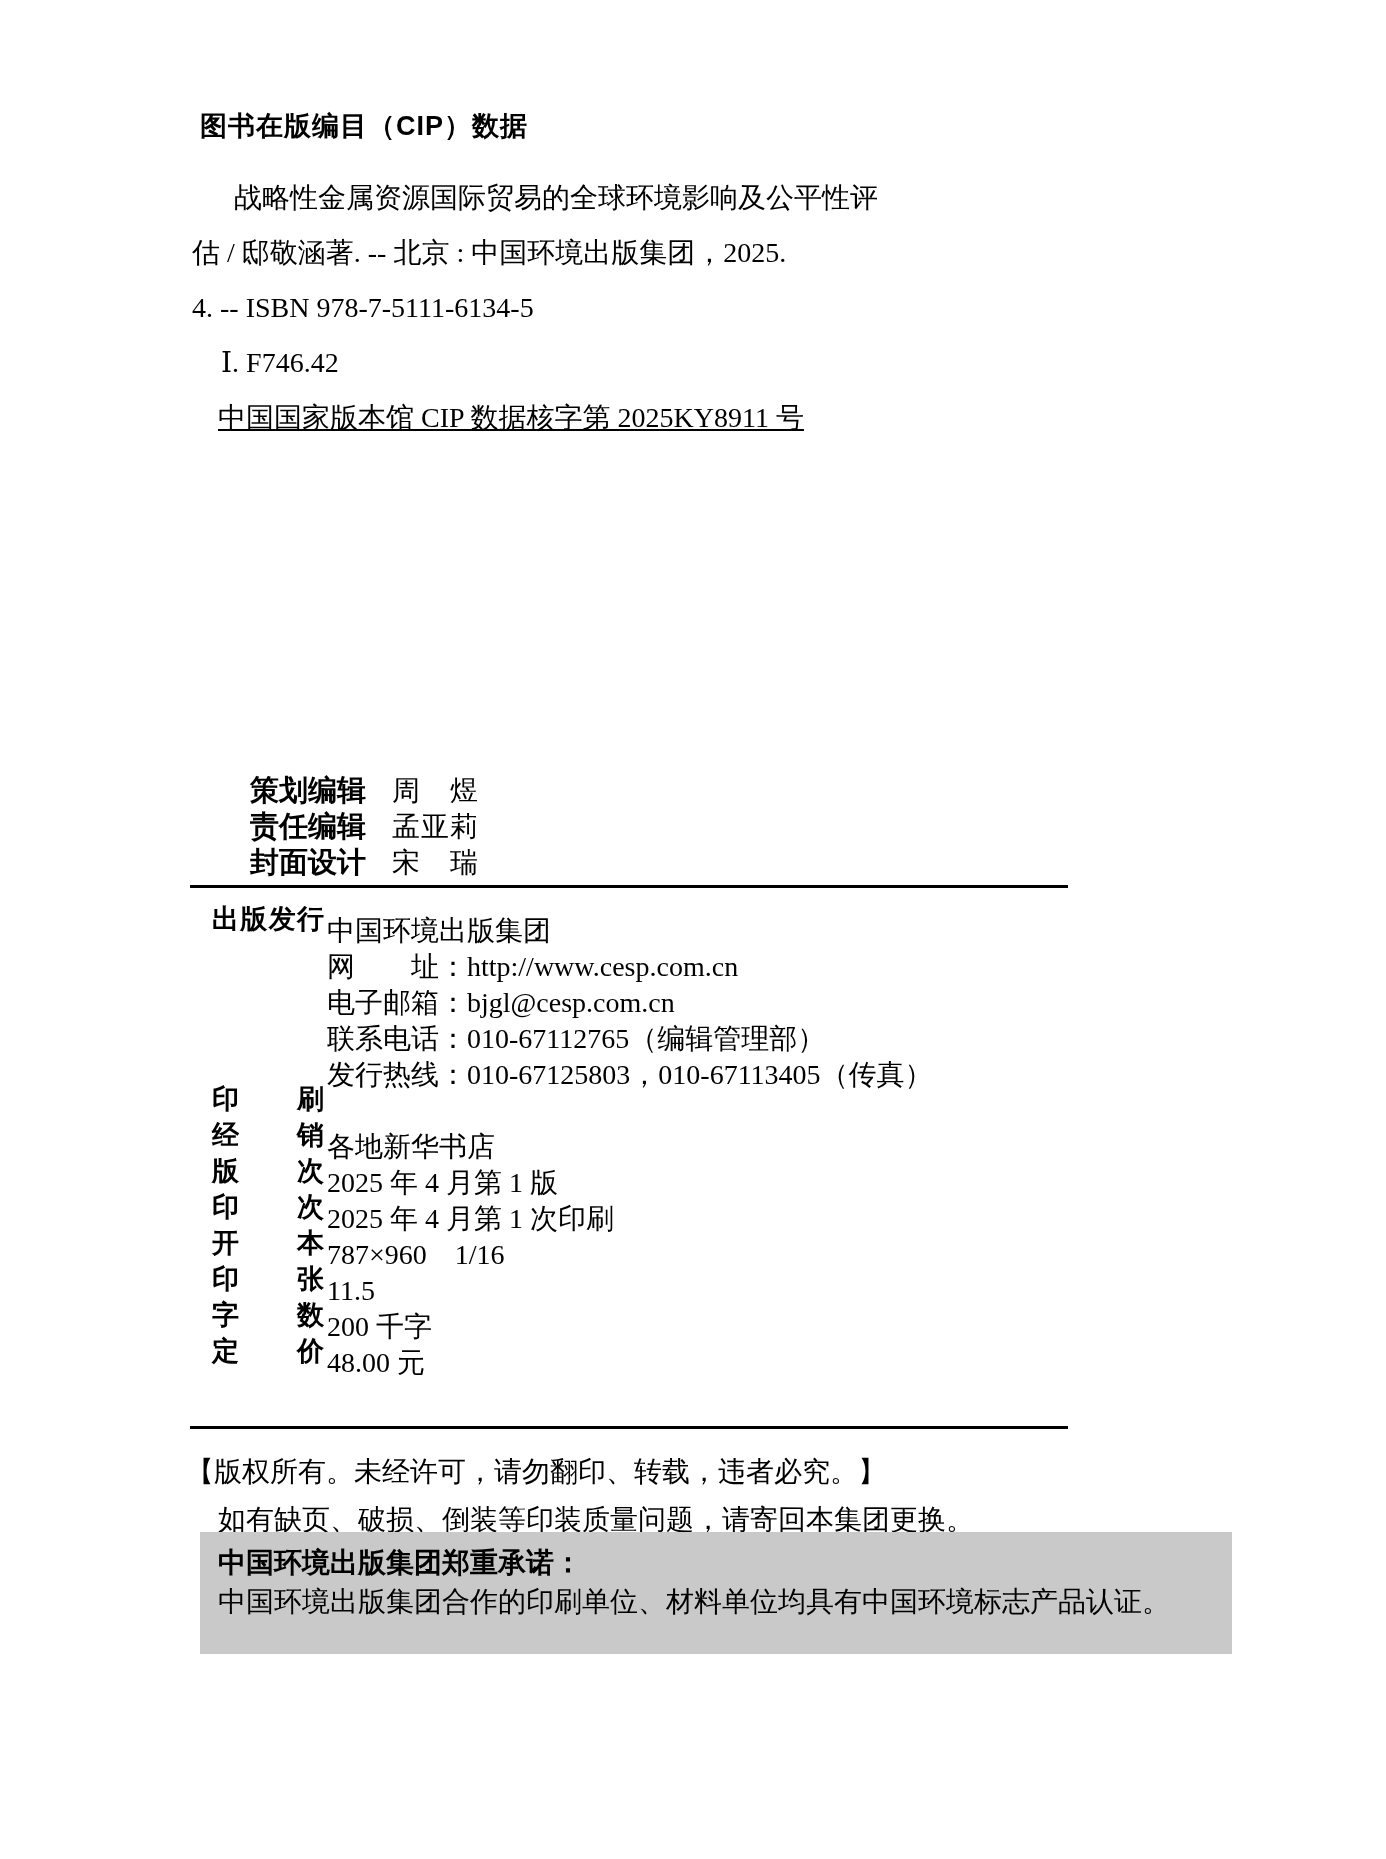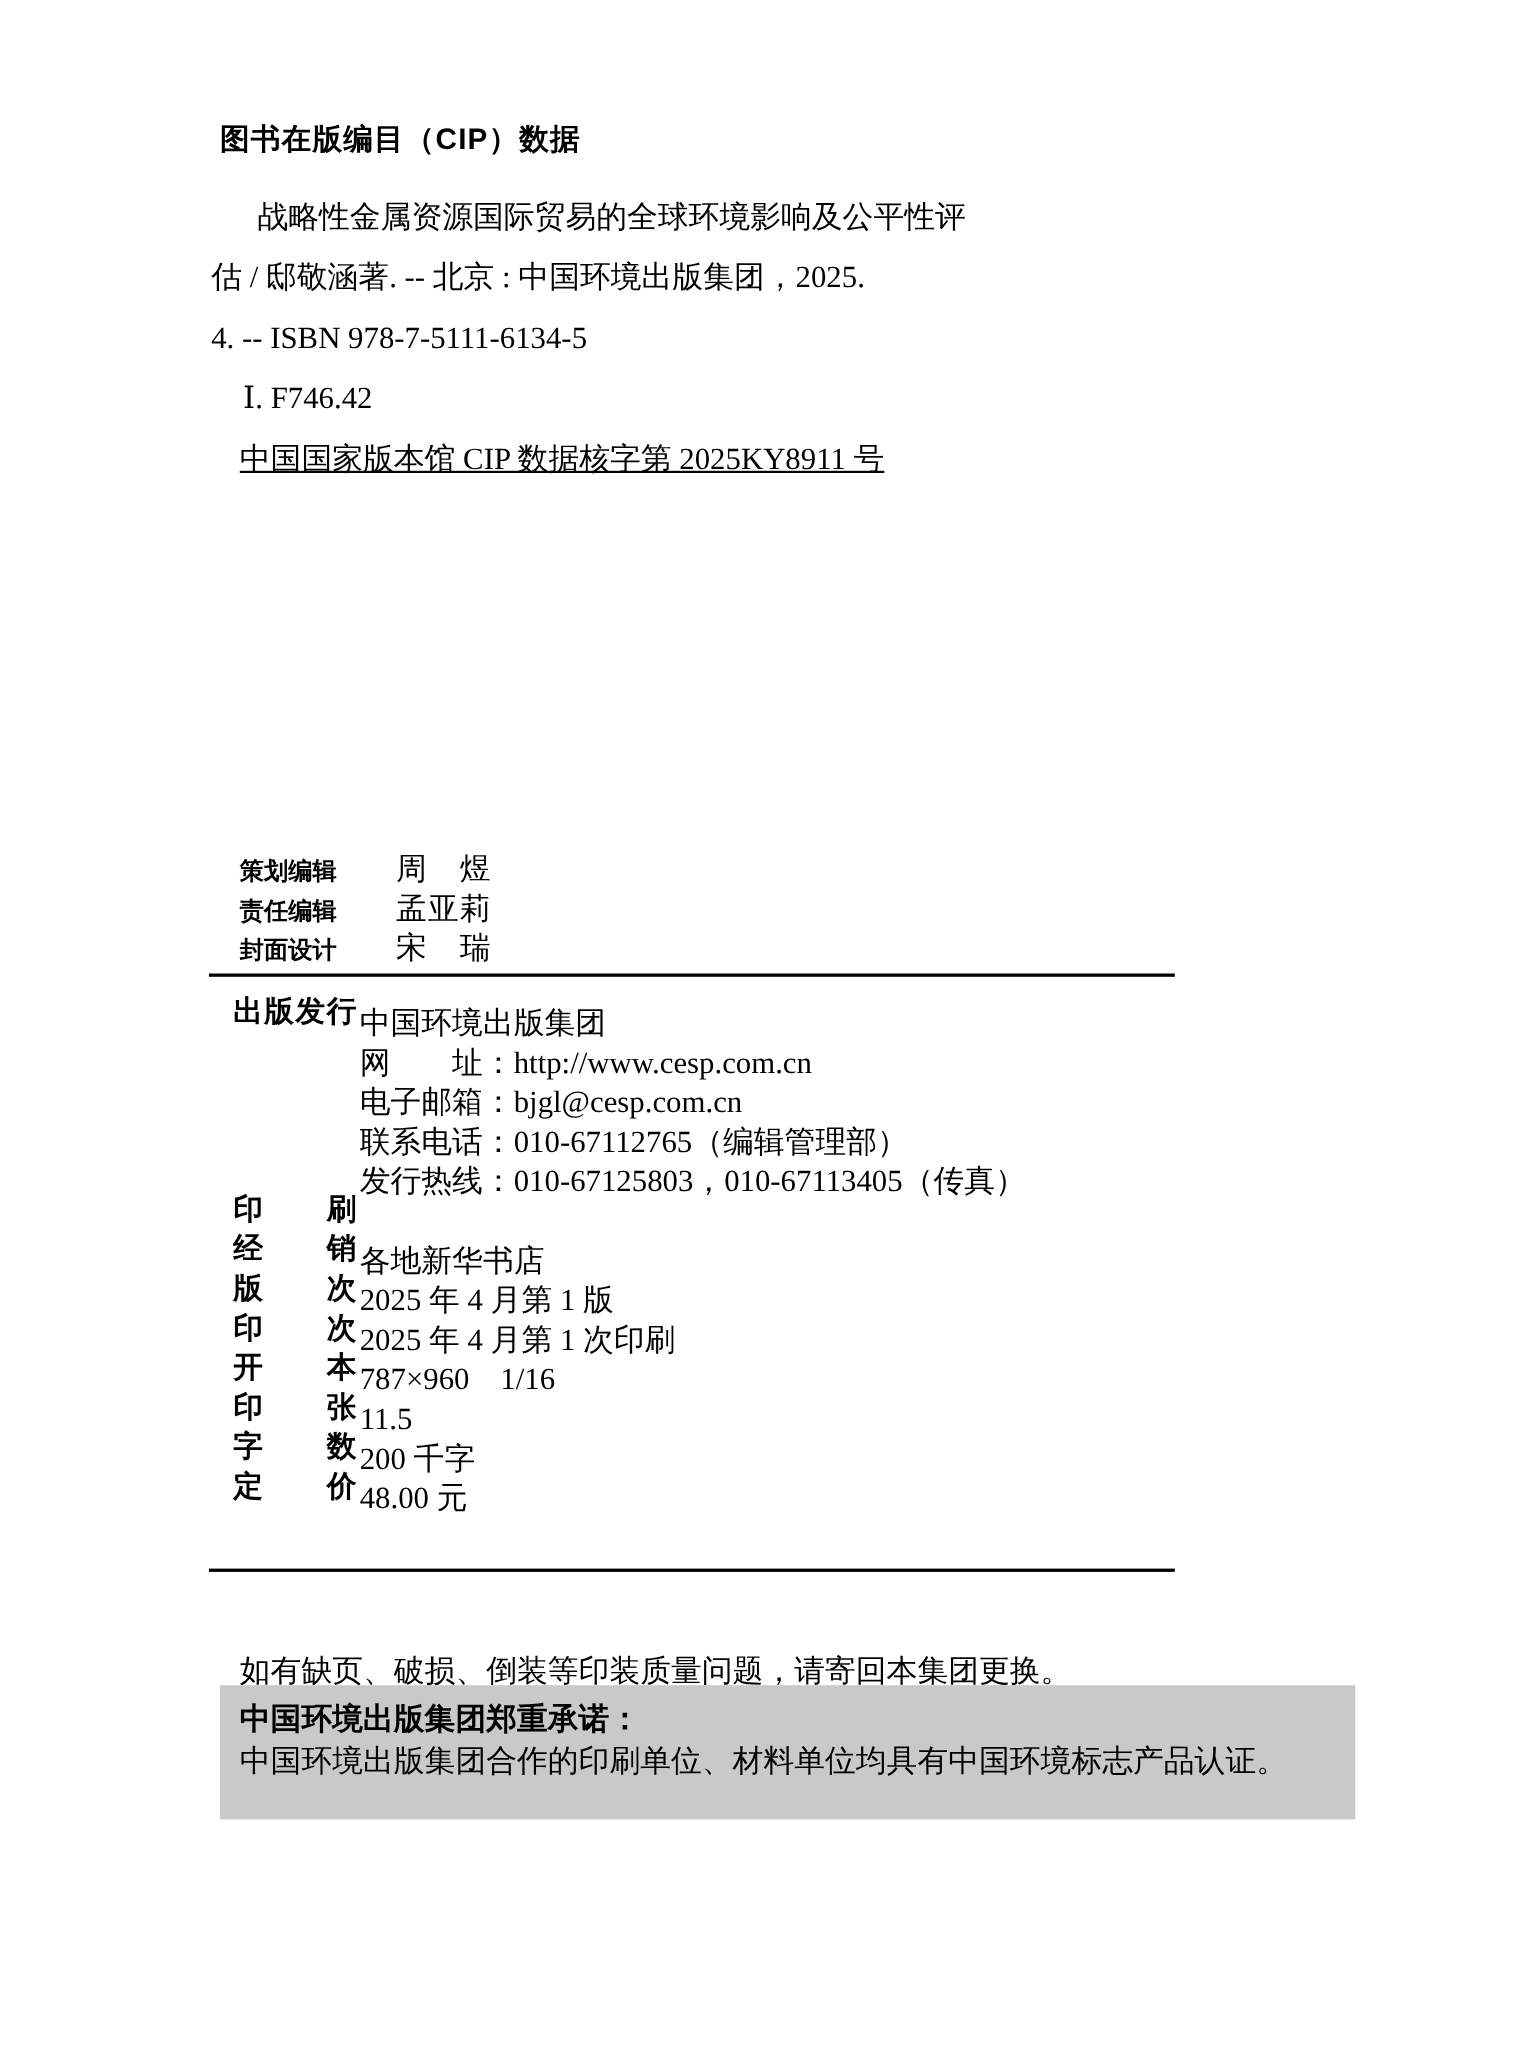--- a/index.html
+++ b/index.html
@@ -23,21 +23,21 @@
     letter-spacing:1px;
   }
   .cip-line{margin:16px;font-size:28px;line-height:39px;white-space:pre;}
   .cip-line.ind-first{padding-left:42px;}
   .cip-line.ind-class{padding-left:29px;}
   .cip-record{margin-top:11px;padding-left:42px;font-size:28px;line-height:39px;white-space:pre;text-decoration:underline;}
 
   
   .credits{position:absolute;left:218px;top:761px;}
   .credit-row{height:36px;line-height:36px;font-size:28px;}
-  .credit-label{display:inline-block;width:116px;font-size:22px;}
+  .credit-label{display:inline-block;width:116px;font-size:29px;margin-left:32px;}
   .credit-name{
     display:inline-block;
     margin-left:26px;
     min-width:86px;
     font-size:28px;
     text-align:justify;
     text-align-last:justify;
     white-space:pre;
   }
 
@@ -151,20 +151,21 @@
     <div class="imprint-row">
       <span class="p-label hei">字数</span><span class="p-value serif">200 千字</span>
     </div>
     <div class="imprint-row">
       <span class="p-label hei">定价</span><span class="p-value serif">48.00 元</span>
     </div>
   </section>
 
   <div class="rule rule-bottom"></div>
 
+  <p class="copyright-notice serif">【版权所有。未经许可，请勿翻印、转载，违者必究。】</p>
   <p class="quality-note serif">如有缺页、破损、倒装等印装质量问题，请寄回本集团更换。</p>
 
   <section class="promise">
     <p class="promise-title hei">中国环境出版集团郑重承诺：</p>
     <p class="promise-body serif">中国环境出版集团合作的印刷单位、材料单位均具有中国环境标志产品认证。</p>
   </section>
 
 </div>
 
 </body></html>

